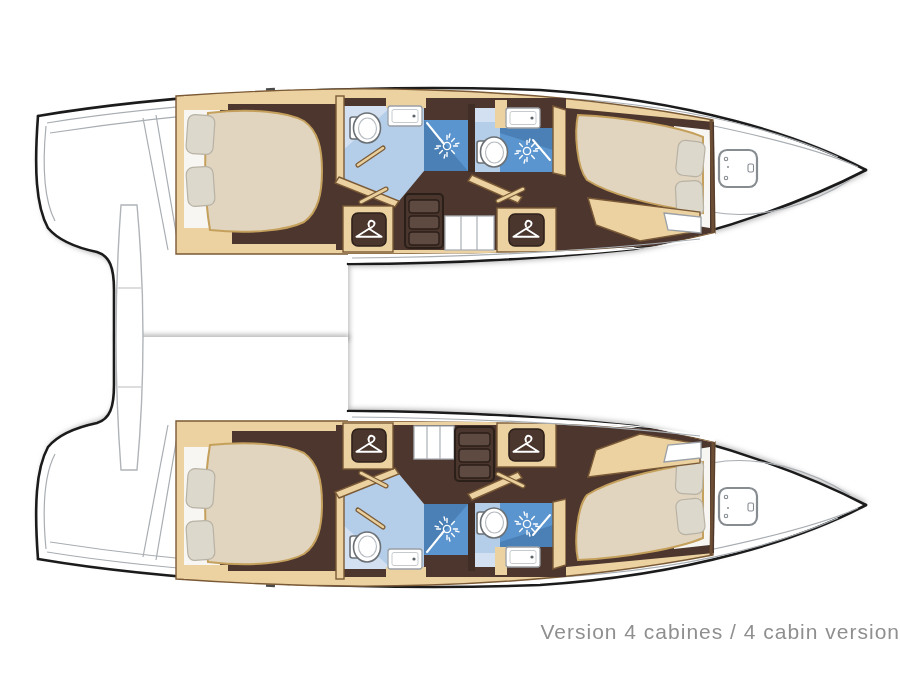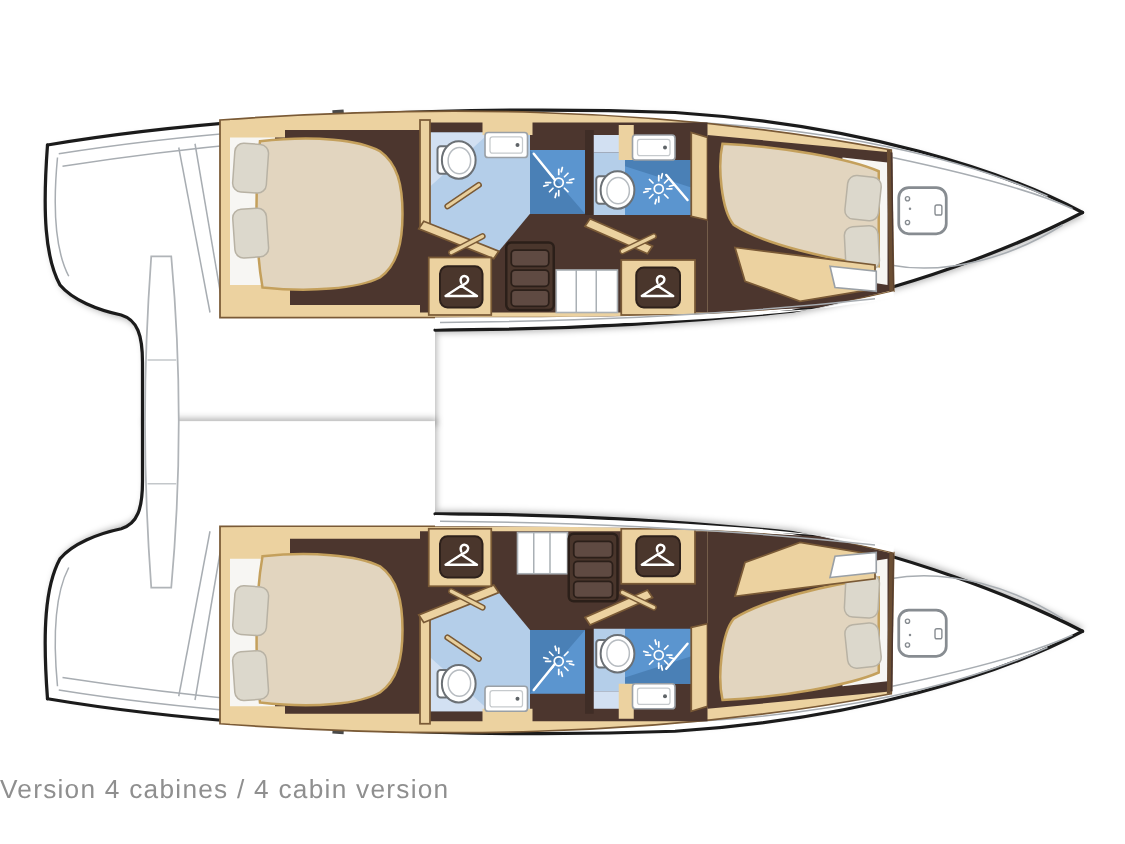--- a/index.html
+++ b/index.html
@@ -34,21 +34,21 @@
   .glass{stroke:#ffffff;stroke-width:2;fill:none;stroke-linecap:round;}
   .sunline{stroke:#ffffff;stroke-width:1.4;fill:none;stroke-linecap:round;}
   .doorA{stroke:var(--trim);stroke-width:5;fill:none;stroke-linecap:round;}
   .doorB{stroke:#e8cf9c;stroke-width:2.6;fill:none;stroke-linecap:round;}
   .wardrobe{fill:#4a362c;stroke:#2e211b;stroke-width:1.6;}
   .hanger{stroke:#ffffff;stroke-width:1.8;fill:none;stroke-linecap:round;stroke-linejoin:round;}
   .stepFrame{fill:#4a362c;stroke:#2b1f19;stroke-width:2;}
   .tread{fill:var(--step);stroke:#2b1f19;stroke-width:1.4;}
   .locker{fill:#ffffff;stroke:#aab0b5;stroke-width:1.3;}
   .bar{fill:#ffffff;stroke:#b0b4b8;stroke-width:1.4;}
-  .caption{position:absolute;left:0;top:620px;width:100%;text-align:left;
+  .caption{position:absolute;left:0;top:620px;width:100%;text-align:right;
            font-size:21px;letter-spacing:1px;color:var(--caption);}
 </style>
 </head>
 <body>
 
 <div class="stage">
 <svg width="900" height="675" viewBox="0 0 900 675" xmlns="http://www.w3.org/2000/svg">
   <defs>
     <filter id="soft" x="-10%" y="-10%" width="120%" height="120%">
       <feDropShadow dx="1.5" dy="2.5" stdDeviation="2.5" flood-color="#000" flood-opacity="0.28"></feDropShadow>

